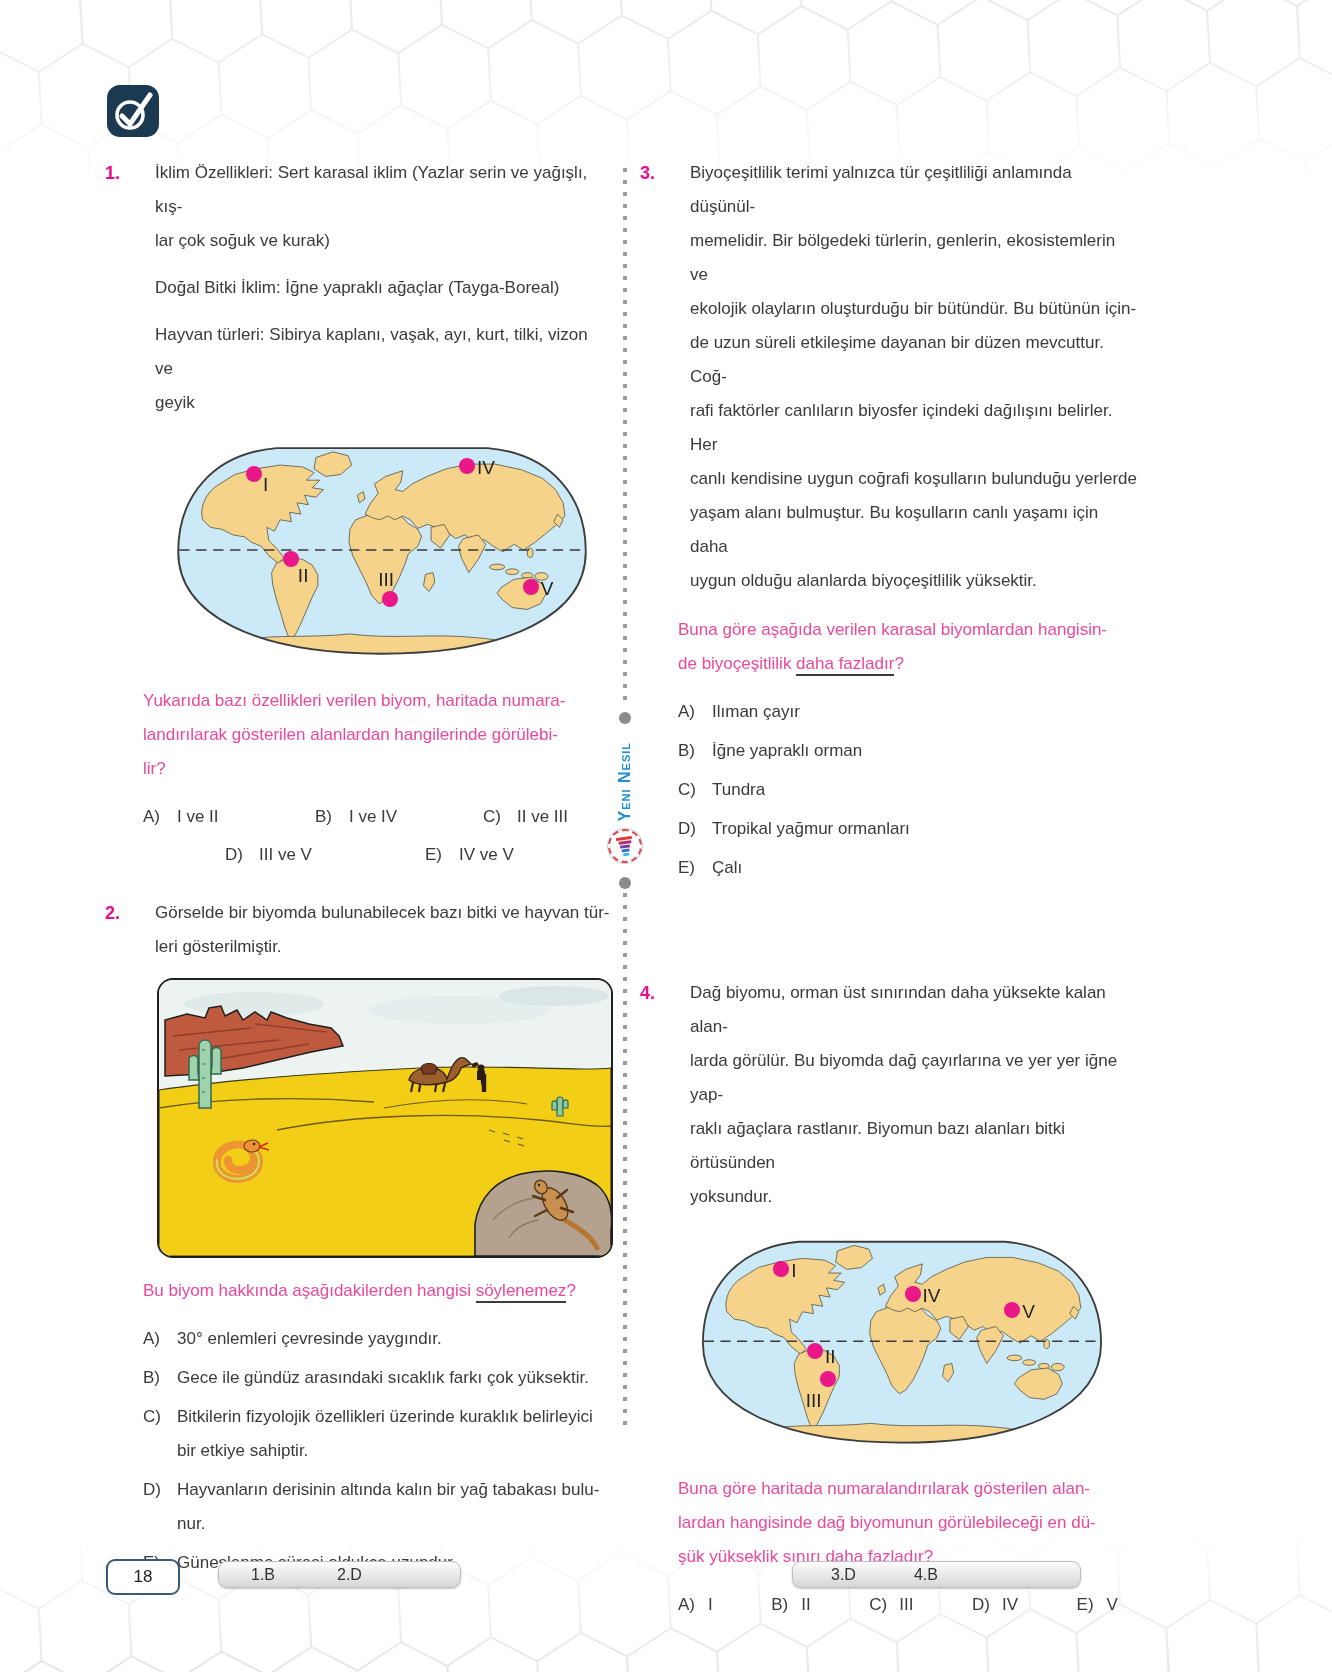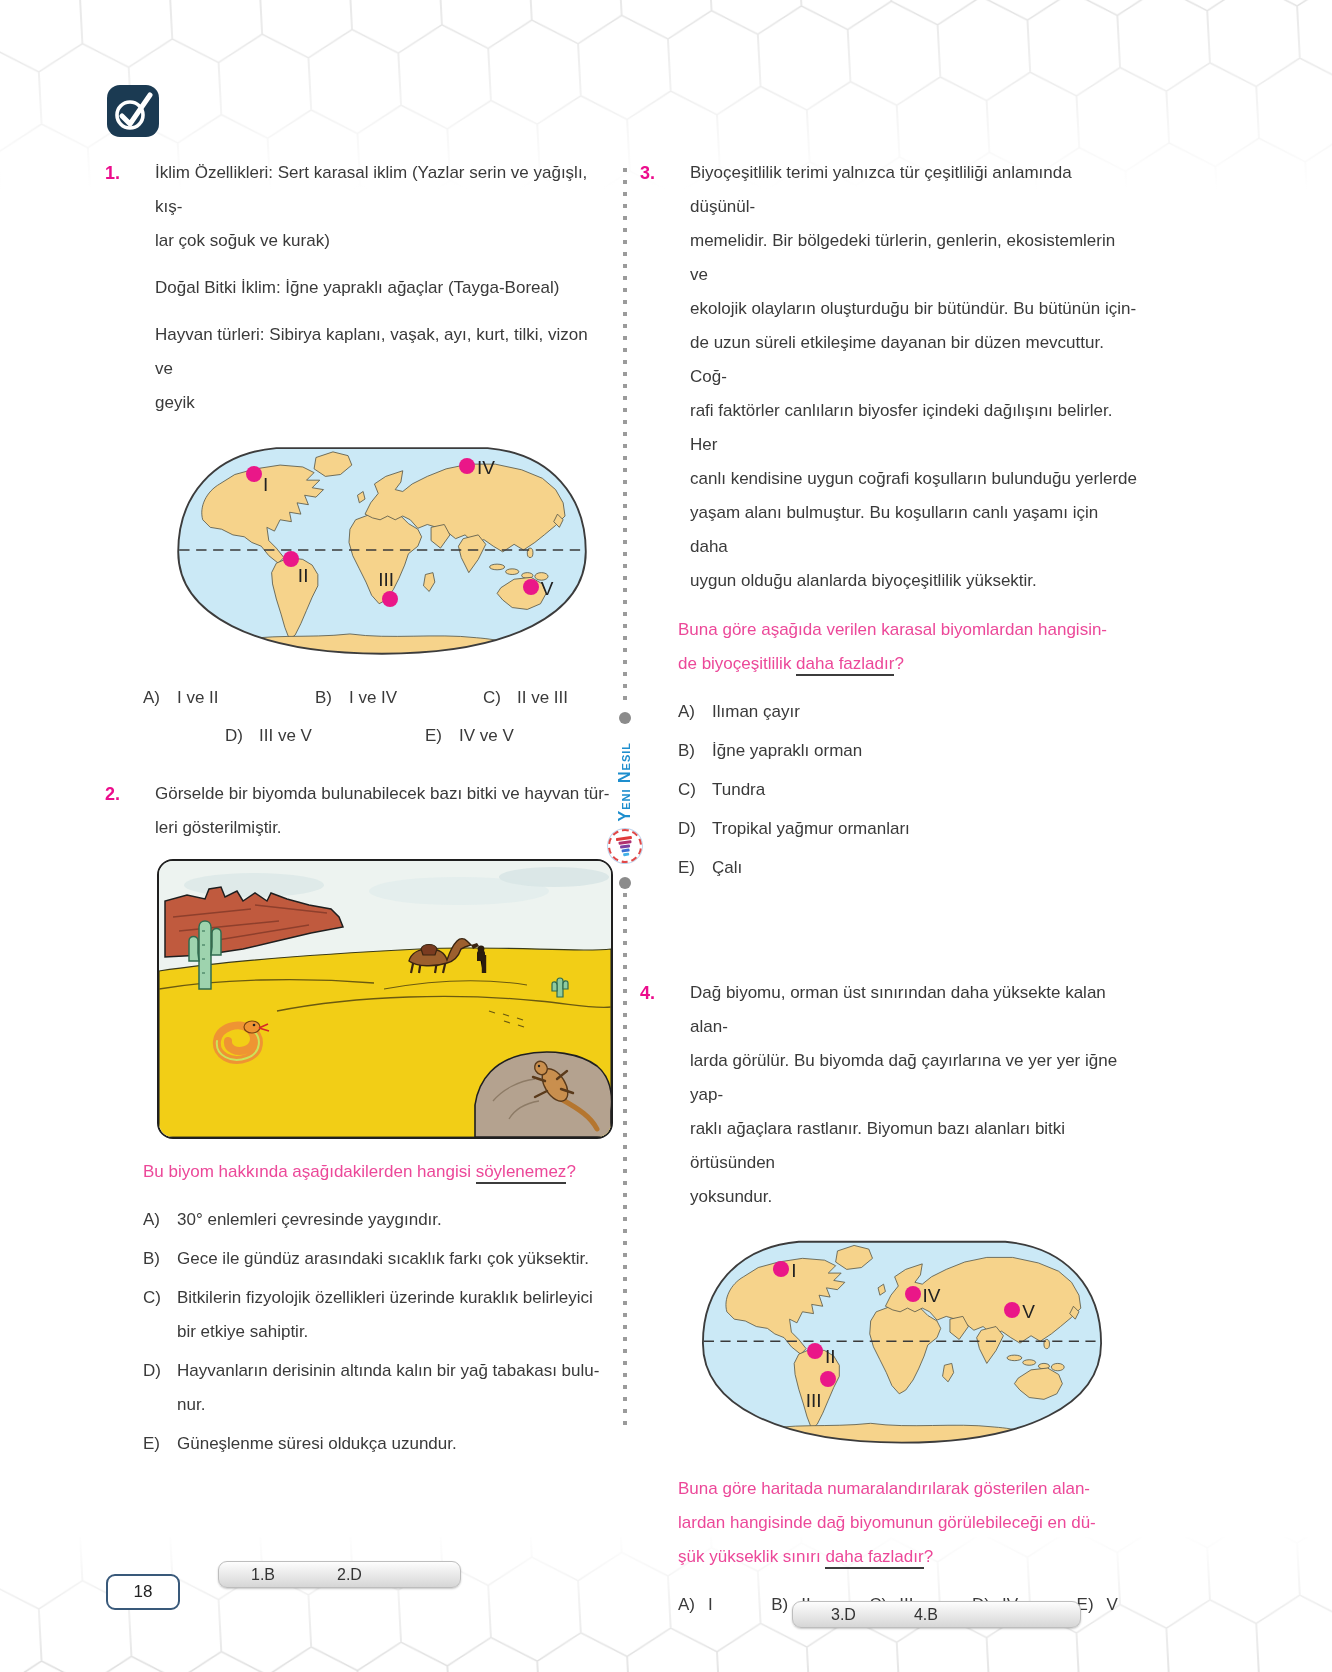--- a/index.html
+++ b/index.html
@@ -66,26 +66,26 @@
   .mpt{position:absolute;width:0;height:0;}
   .mdot{position:absolute;left:-8px;top:-8px;width:16px;height:16px;border-radius:50%;background:#ea1788;}
   .mlab{position:absolute;font-size:19px;color:#222;line-height:1;white-space:nowrap;}
   
   .illus{width:452px;height:276px;border:2px solid #1f1f1f;border-radius:16px;overflow:hidden;
          margin:14px 0 16px 14px;background:#edf3f0;}
   .illus svg{display:block;}
   
   .pagebox{position:absolute;left:106px;top:1559px;width:70px;height:32px;border:2px solid #39597a;
            border-radius:9px;background:#fff;display:flex;align-items:center;justify-content:center;
-           font-size:17px;color:#222;z-index:2;margin-top:15px;}
+           font-size:17px;color:#222;z-index:2;}
   .ansbar{position:absolute;height:27px;border-radius:9px;border:1px solid #bdbdbd;z-index:2;
           background:linear-gradient(#fdfdfd,#d6d6d6);box-shadow:0 1px 2px rgba(0,0,0,.22);
           display:flex;align-items:center;font-size:16px;color:#333;box-sizing:border-box;}
   .ansbar1{left:218px;top:1561px;width:243px;padding-left:32px;gap:62px;}
-  .ansbar2{left:792px;top:1561px;width:289px;padding-left:38px;gap:58px;margin-top:40px;}
+  .ansbar2{left:792px;top:1561px;width:289px;padding-left:38px;gap:58px;}
 </style>
 </head>
 <body>
 
 <svg width="0" height="0" style="position:absolute" aria-hidden="true">
   <defs>
     <pattern id="hexp" width="90" height="156" patternUnits="userSpaceOnUse" patternTransform="rotate(-3) translate(-10,-30)">
       <path d="M45,0 L90,26 L90,78 L45,104 L0,78 L0,26 Z M45,104 L45,156" fill="none" stroke="#d8d8d8" stroke-width="1.5"></path>
     </pattern>
     <clipPath id="mapclip">
@@ -168,20 +168,23 @@
             <div class="mpt" style="left:69.6%;top:14.2%">
                 <span class="mdot"></span>
                 <span class="mlab" style="left:10px;top:-8px">IV</span>
               </div>
             <div class="mpt" style="left:84.3%;top:65.2%">
                 <span class="mdot"></span>
                 <span class="mlab" style="left:10px;top:-8px">V</span>
               </div>
           </div>
 
+          <p class="stem"><span>Yukarıda bazı özellikleri verilen biyom, haritada numara-
+landırılarak gösterilen alanlardan hangilerinde görülebi-
+lir?</span><span class="ul"></span><span></span></p>
 
           <div class="optrow">
             <div class="opt w172">
                 <span class="ol">A)</span>
                 <span>I ve II</span>
               </div>
             <div class="opt w168">
                 <span class="ol">B)</span>
                 <span>I ve IV</span>
               </div>

